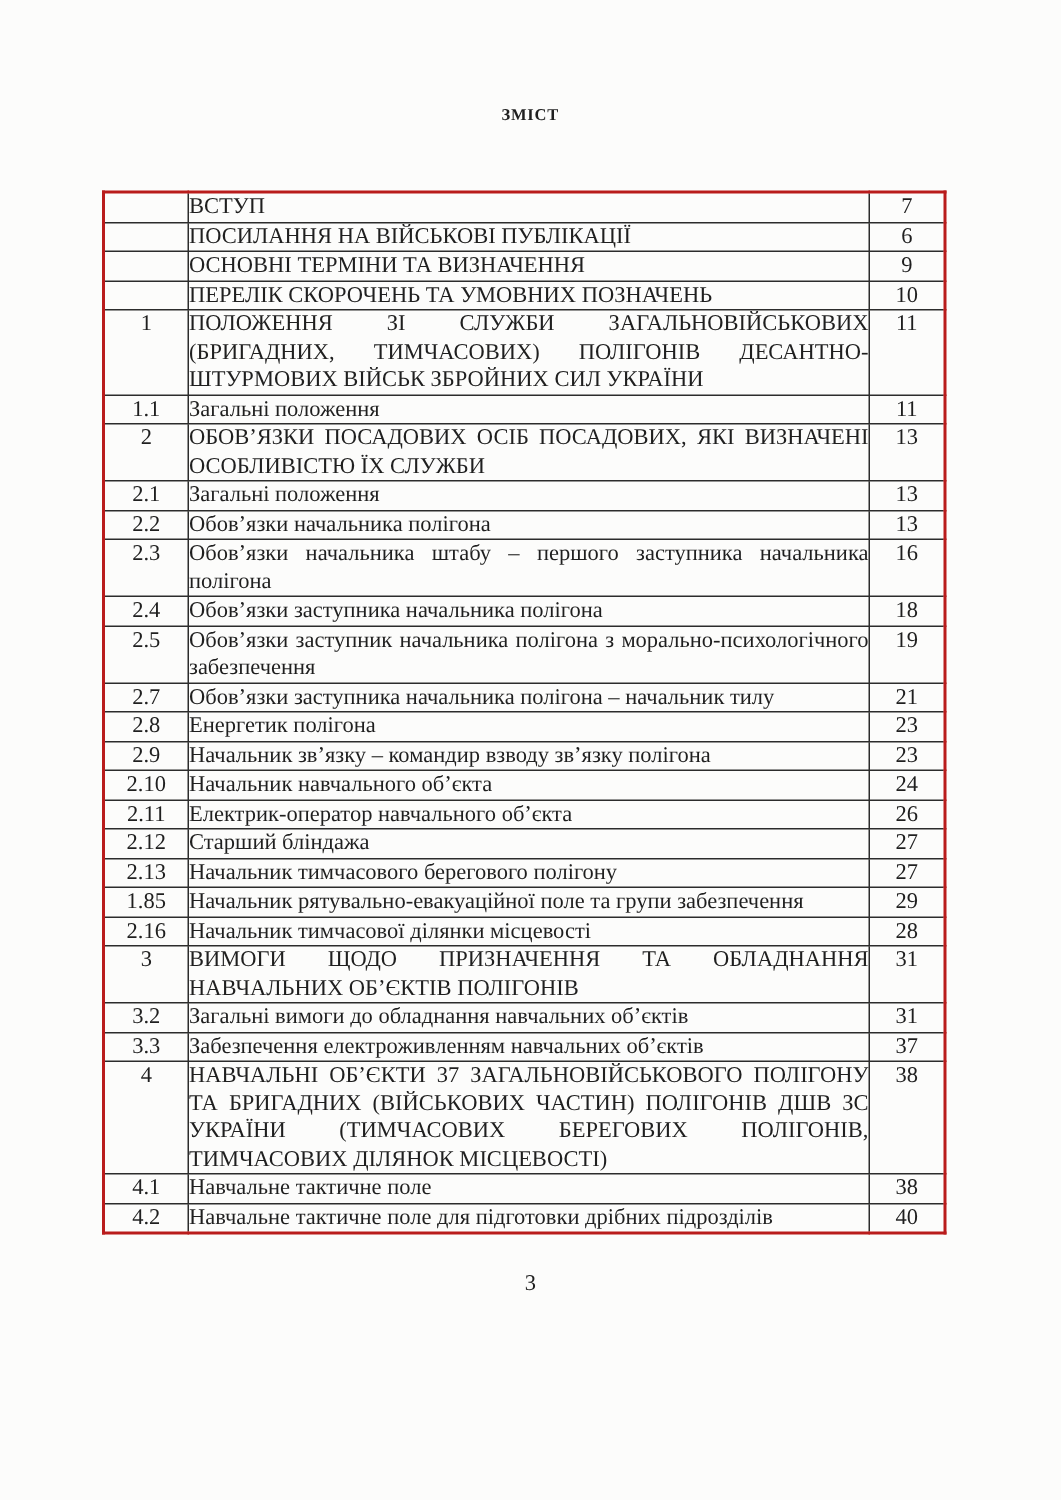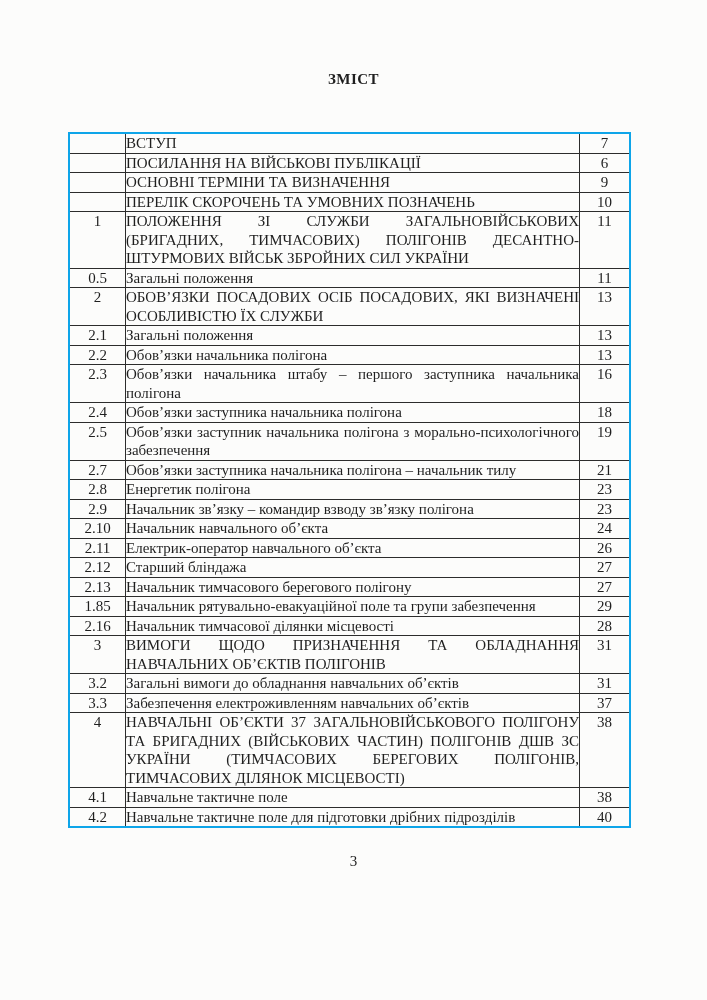--- a/index.html
+++ b/index.html
@@ -15,30 +15,30 @@
     overflow: hidden;
   }
   .sheet {
     position: relative;
     width: 707px;
     height: 1000px;
   }
   .page-title {
     padding-top: 71px;
     text-align: center;
-    font-size: 15px;
+    font-size: 11px;
     font-weight: bold;
     letter-spacing: 0.5px;
   }
   table.toc {
     border-collapse: collapse;
     table-layout: fixed;
     width: 546px;
     margin: 44px 0 0 68px;
-    border: 2px solid #0ea5e9;
+    border: 2px solid #b91c1c;
   }
   table.toc td {
     border: 1px solid #2c2c2c;
     vertical-align: top;
     font-size: 15px;
     line-height: 18.5px;
     padding: 0;
   }
   td.cell-num {
     width: 55px;
@@ -87,21 +87,21 @@
       <td class="cell-num"></td>
       <td class="cell-title">ПЕРЕЛІК СКОРОЧЕНЬ ТА УМОВНИХ ПОЗНАЧЕНЬ</td>
       <td class="cell-page">10</td>
     </tr>
         <tr>
       <td class="cell-num">1</td>
       <td class="cell-title">ПОЛОЖЕННЯ ЗІ СЛУЖБИ ЗАГАЛЬНОВІЙСЬКОВИХ (БРИГАДНИХ, ТИМЧАСОВИХ) ПОЛІГОНІВ ДЕСАНТНО-ШТУРМОВИХ ВІЙСЬК ЗБРОЙНИХ СИЛ УКРАЇНИ</td>
       <td class="cell-page">11</td>
     </tr>
         <tr>
-      <td class="cell-num">0.5</td>
+      <td class="cell-num">1.1</td>
       <td class="cell-title">Загальні положення</td>
       <td class="cell-page">11</td>
     </tr>
         <tr>
       <td class="cell-num">2</td>
       <td class="cell-title">ОБОВ’ЯЗКИ ПОСАДОВИХ ОСІБ ПОСАДОВИХ, ЯКІ ВИЗНАЧЕНІ ОСОБЛИВІСТЮ ЇХ СЛУЖБИ</td>
       <td class="cell-page">13</td>
     </tr>
         <tr>
       <td class="cell-num">2.1</td>

